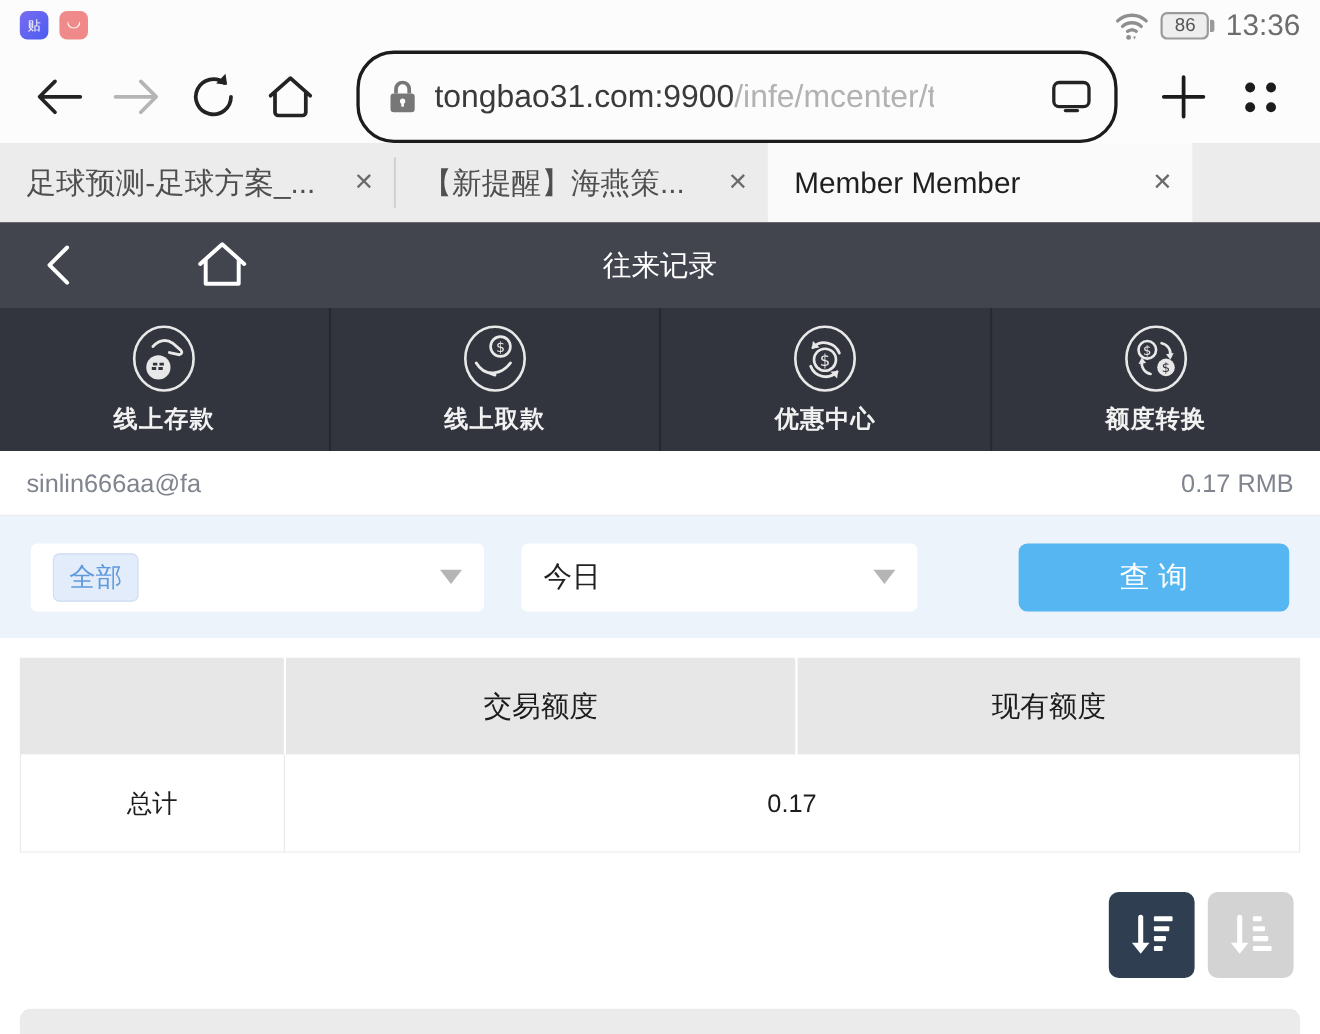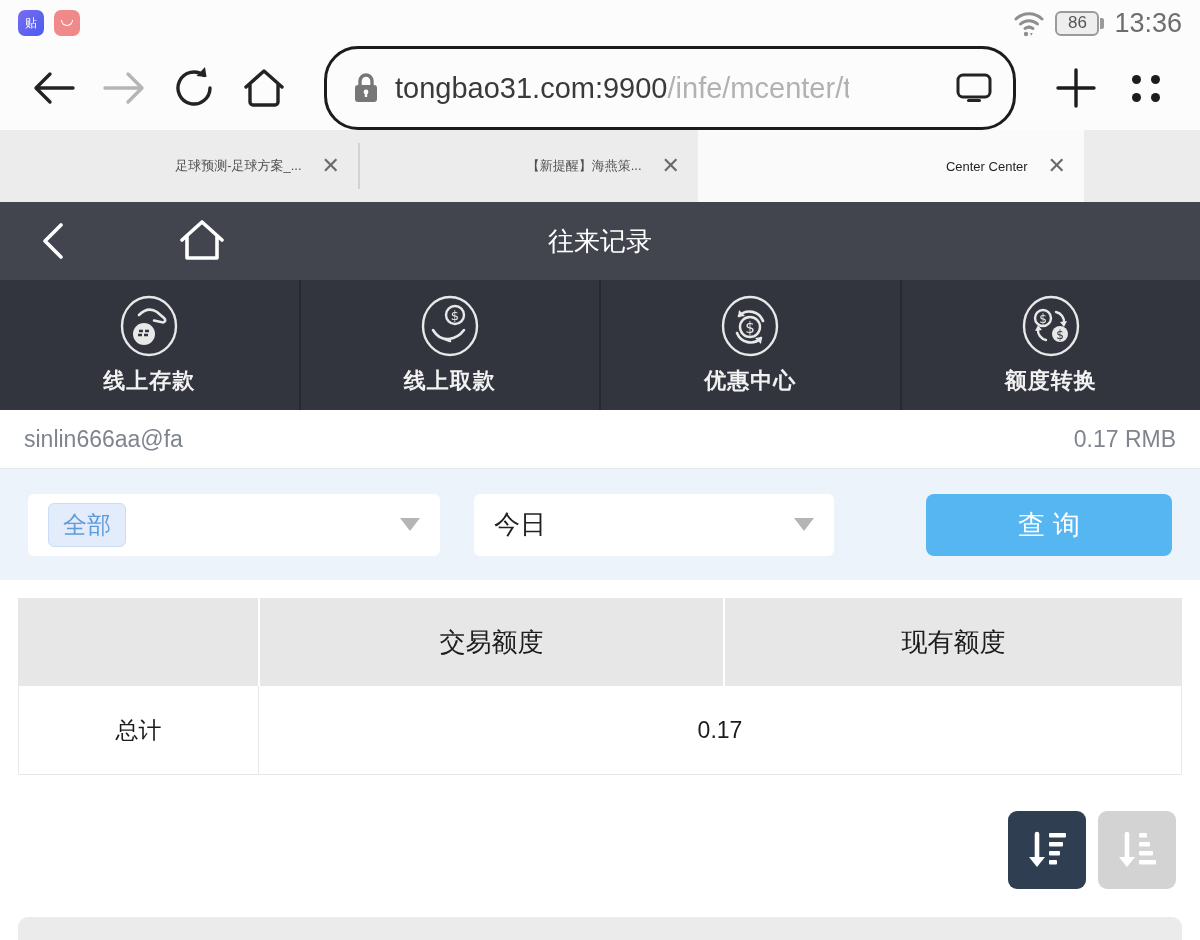--- a/index.html
+++ b/index.html
@@ -39,21 +39,21 @@
   .url-host { color:#3a3a3a; }
   .url-path { color:#b2b2b2; }
   .url-clip { color:#b2b2b2; display:inline-block; width:6px; overflow:hidden; }
   .menu-dots { display:grid; grid-template-columns:10px 10px; gap:9px; }
   .menu-dots i { width:9px; height:9px; border-radius:50%; background:#1c1c1c; }
 
   
   .tab-strip { height:72px; background:#ececec; display:flex; }
   .tab { display:flex; align-items:center; height:100%; padding:0 14px 0 24px; }
   .tab-sep { width:2px; height:46px; background:#d2d2d2; align-self:center; }
-  .tab-title { flex:1; text-align:right; font-size:13px; color:#4f4f4f;
+  .tab-title { flex:1; text-align:left; font-size:27px; color:#4f4f4f;
     white-space:nowrap; overflow:hidden; }
   .tab-close { font-size:22px; color:#6b6b6b; margin-left:16px; padding:4px; }
   .tab-1 { width:358px; }
   .tab-2 { width:338px; }
   .tab-active { width:386px; background:#fafafa; }
   .tab-active .tab-title { color:#1f1f1f; }
   .tab-filler { flex:1; }
 
   
   .page-header { height:78px; background:#42444e; display:flex; align-items:center;
@@ -210,21 +210,21 @@
   <div class="tab tab-1">
     <span class="tab-title">足球预测-足球方案_...</span>
     <span class="tab-close">✕</span>
   </div>
   <div class="tab-sep"></div>
   <div class="tab tab-2">
     <span class="tab-title">【新提醒】海燕策...</span>
     <span class="tab-close">✕</span>
   </div>
   <div class="tab tab-active">
-    <span class="tab-title">Center Center</span>
+    <span class="tab-title">Member Member</span>
     <span class="tab-close">✕</span>
   </div>
   <div class="tab-filler"></div>
 </div>
 
 <div class="page-header">
   <span class="ph-title">往来记录</span>
   <div class="ph-icon ph-back">
     <svg width="26" height="40" viewBox="0 0 26 40">
       <path d="M22 4 L6 20 L22 36" fill="none" stroke="#fff" stroke-width="3.6" stroke-linecap="round" stroke-linejoin="round"></path>

